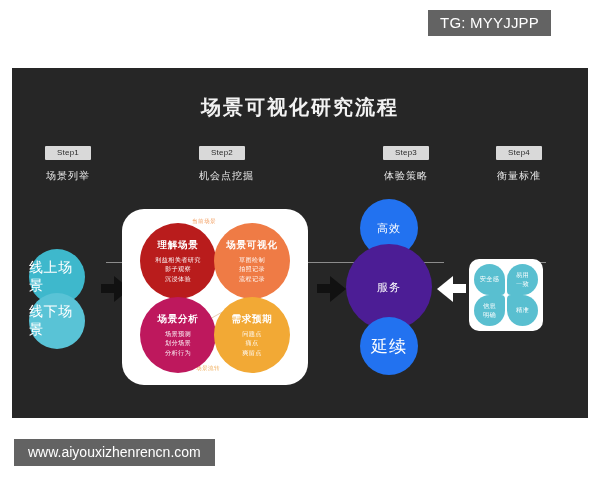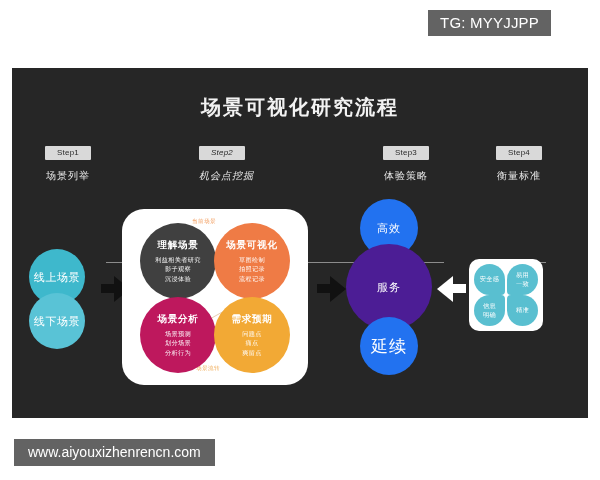--- a/index.html
+++ b/index.html
@@ -50,21 +50,21 @@
     text-align:center;width:46px;
   }
   .connector{
     position:absolute;height:1px;background:#8c8c8c;top:116px;
   }
 
   
   .cyan-circle{
     position:absolute;border-radius:50%;
     display:flex;align-items:center;justify-content:center;
-    color:#ffffff;font-size:11px;letter-spacing:.6px;
+    color:#ffffff;font-size:14px;letter-spacing:.6px;
   }
   .cyan-a{left:29px;top:249px;width:56px;height:56px;background:#3eb8cc;}
   .cyan-b{left:29px;top:293px;width:56px;height:56px;background:#59c3d6;}
 
   
   .arrow{position:absolute;width:0;height:0;}
   .arrow-right{
     border-top:13px solid transparent;
     border-bottom:13px solid transparent;
     border-left:16px solid #111111;
@@ -84,21 +84,21 @@
     background:#ffffff;border-radius:22px;
   }
   .quad{
     position:absolute;border-radius:50%;
     display:flex;flex-direction:column;
     align-items:center;justify-content:center;
     color:#ffffff;text-align:center;
   }
   .quad .q-head{font-size:9.5px;font-weight:bold;letter-spacing:.8px;margin-bottom:3px;}
   .quad .q-line{font-size:6.2px;line-height:1.55;letter-spacing:.3px;opacity:.96;}
-  .q-tl{left:18px;top:14px;width:76px;height:76px;background:#404040;}
+  .q-tl{left:18px;top:14px;width:76px;height:76px;background:#b91c1c;}
   .q-tr{left:92px;top:14px;width:76px;height:76px;background:#ef7b45;}
   .q-bl{left:18px;top:88px;width:76px;height:76px;background:#be185d;}
   .q-br{left:92px;top:88px;width:76px;height:76px;background:#f2a935;}
 
   .mid-label{
     position:absolute;font-size:5.6px;color:#f29d5e;
     letter-spacing:.4px;white-space:nowrap;
   }
   .ml-top{left:70px;top:9px;}
   .ml-bottom{left:74px;top:156px;color:#f0ae5c;}
@@ -154,21 +154,21 @@
 
       <div class="connector" style="left:94px;width:146px;"></div>
       <div class="connector" style="left:292px;width:140px;"></div>
       <div class="connector" style="left:482px;width:52px;"></div>
 
       <div class="step" style="left:33px;">
         <span class="step-pill">Step1</span>
         <span class="step-name">场景列举</span>
       </div>
 
-      <div class="step" style="left:187px;font-style:italic;">
+      <div class="step" style="left:187px;">
         <span class="step-pill">Step2</span>
         <span class="step-name">机会点挖掘</span>
       </div>
 
       <div class="step" style="left:371px;">
         <span class="step-pill">Step3</span>
         <span class="step-name">体验策略</span>
       </div>
 
       <div class="step" style="left:484px;">

